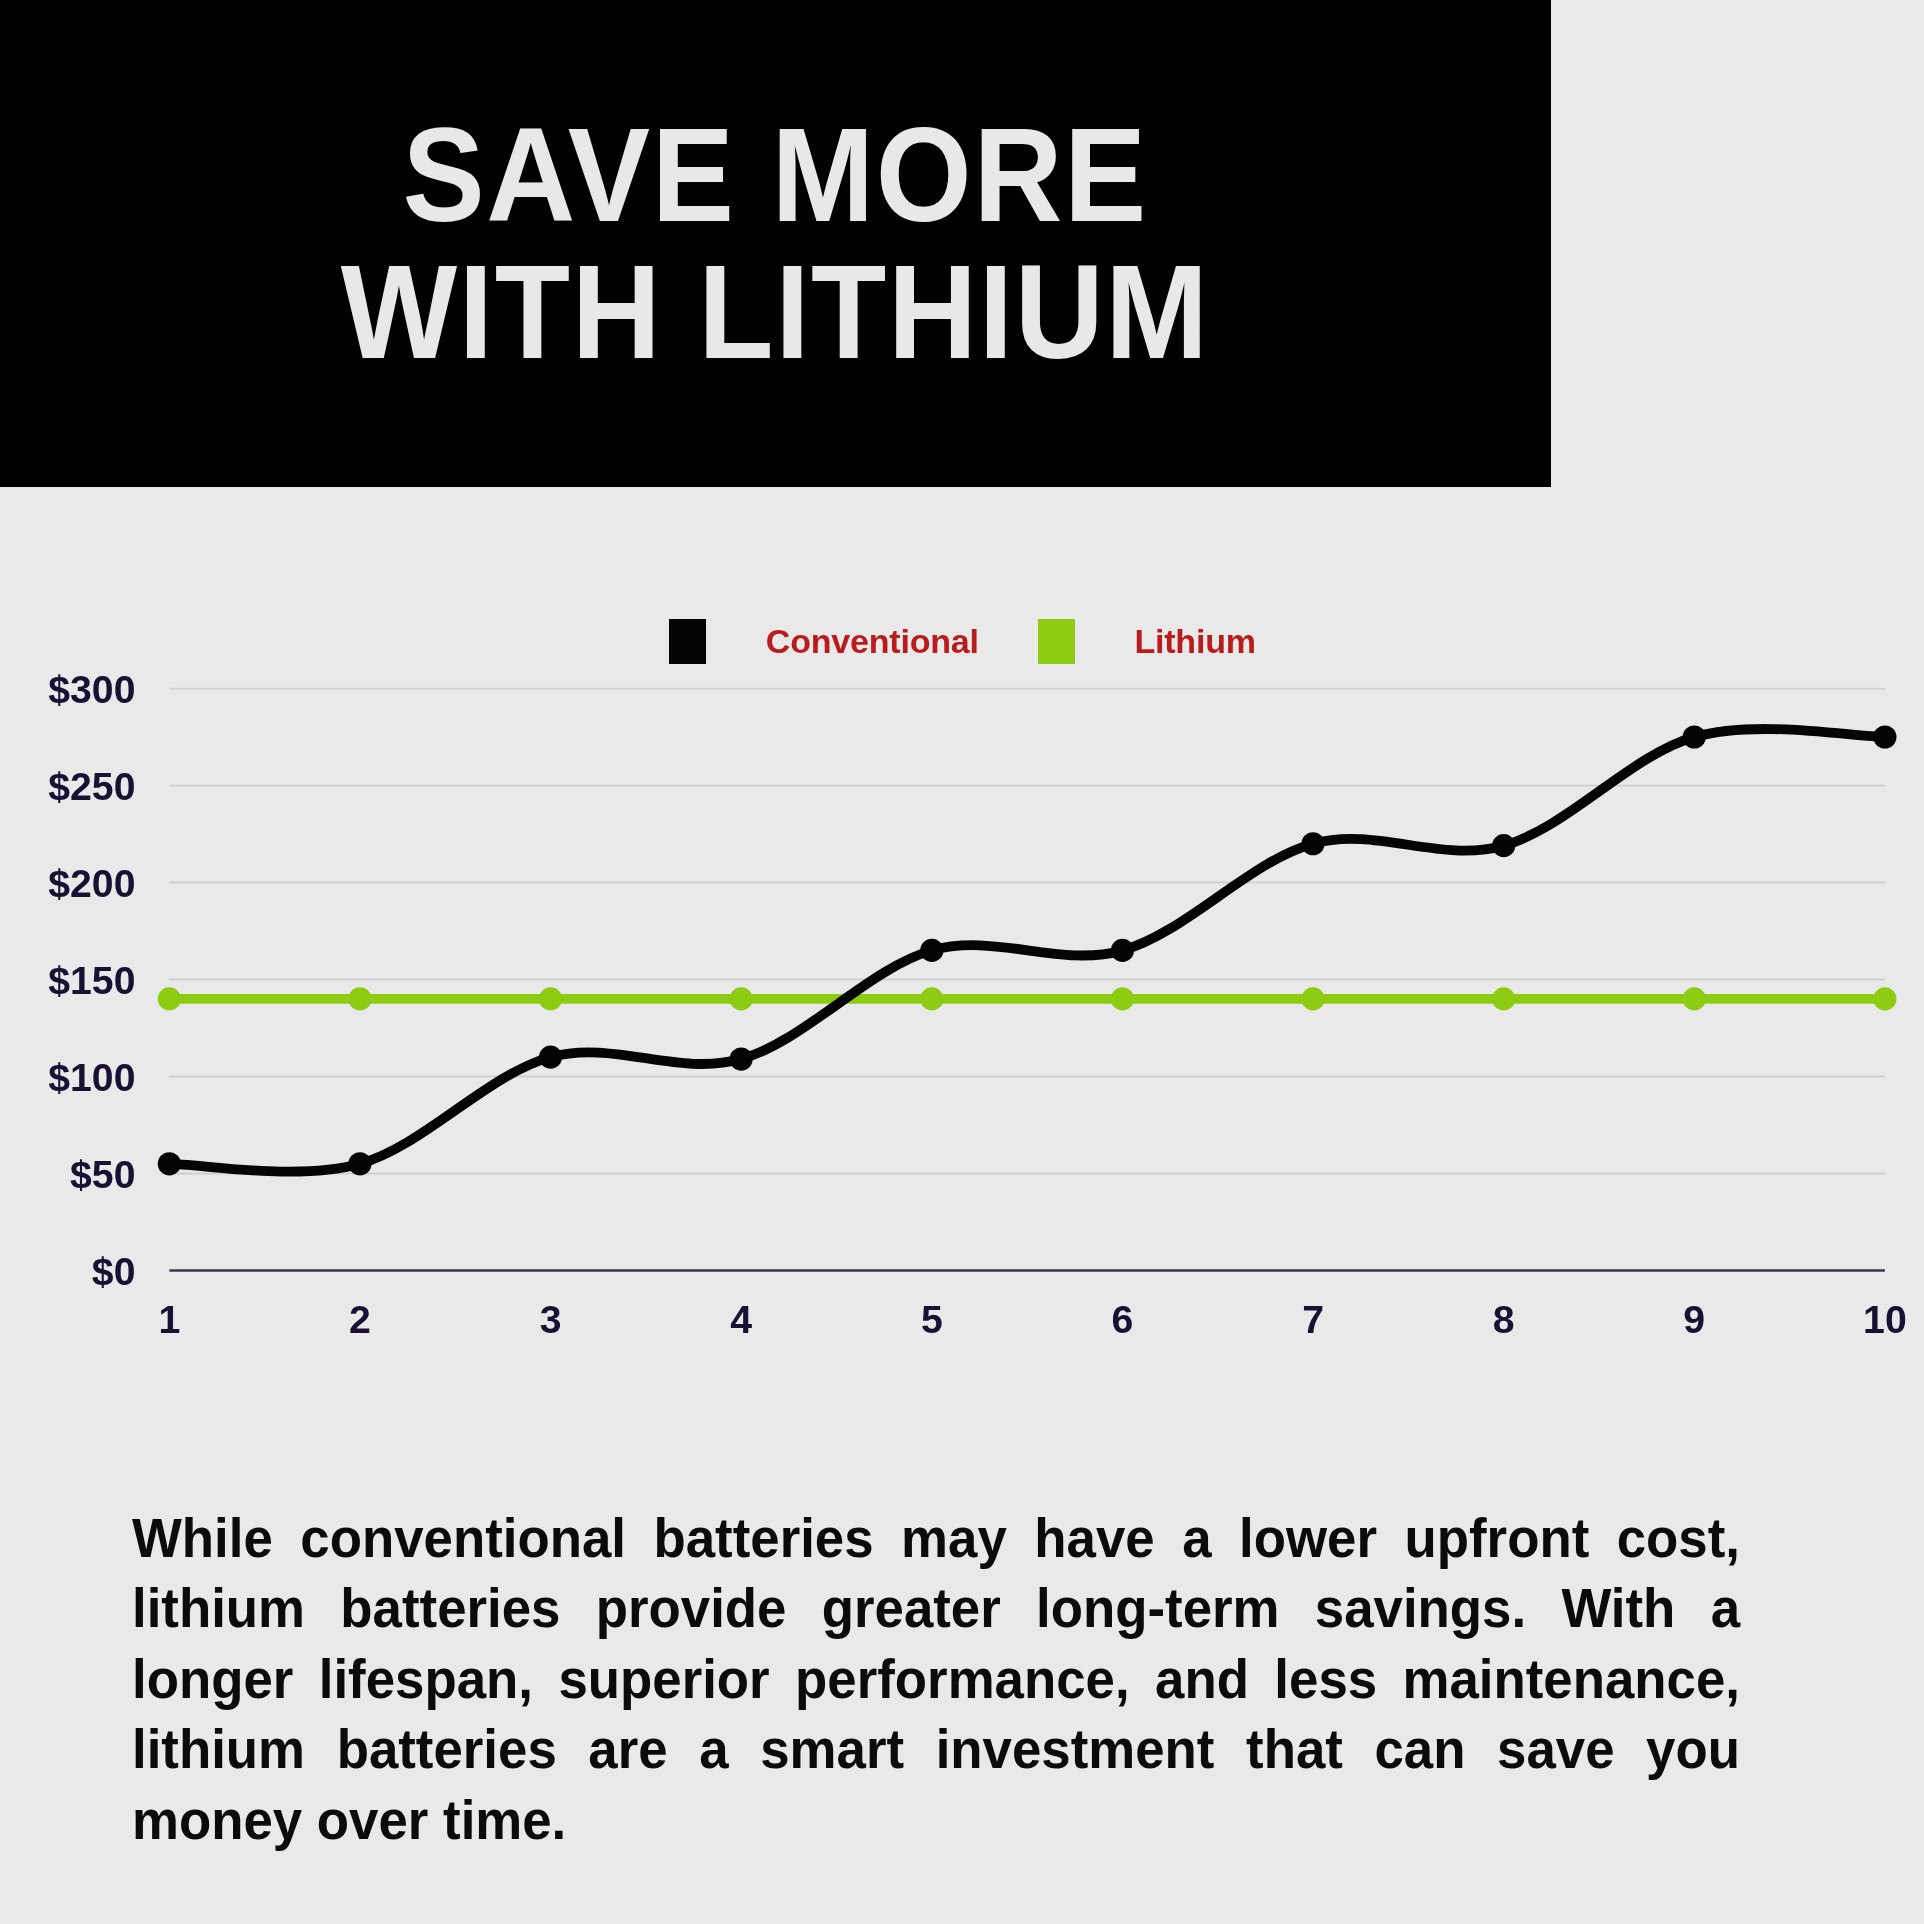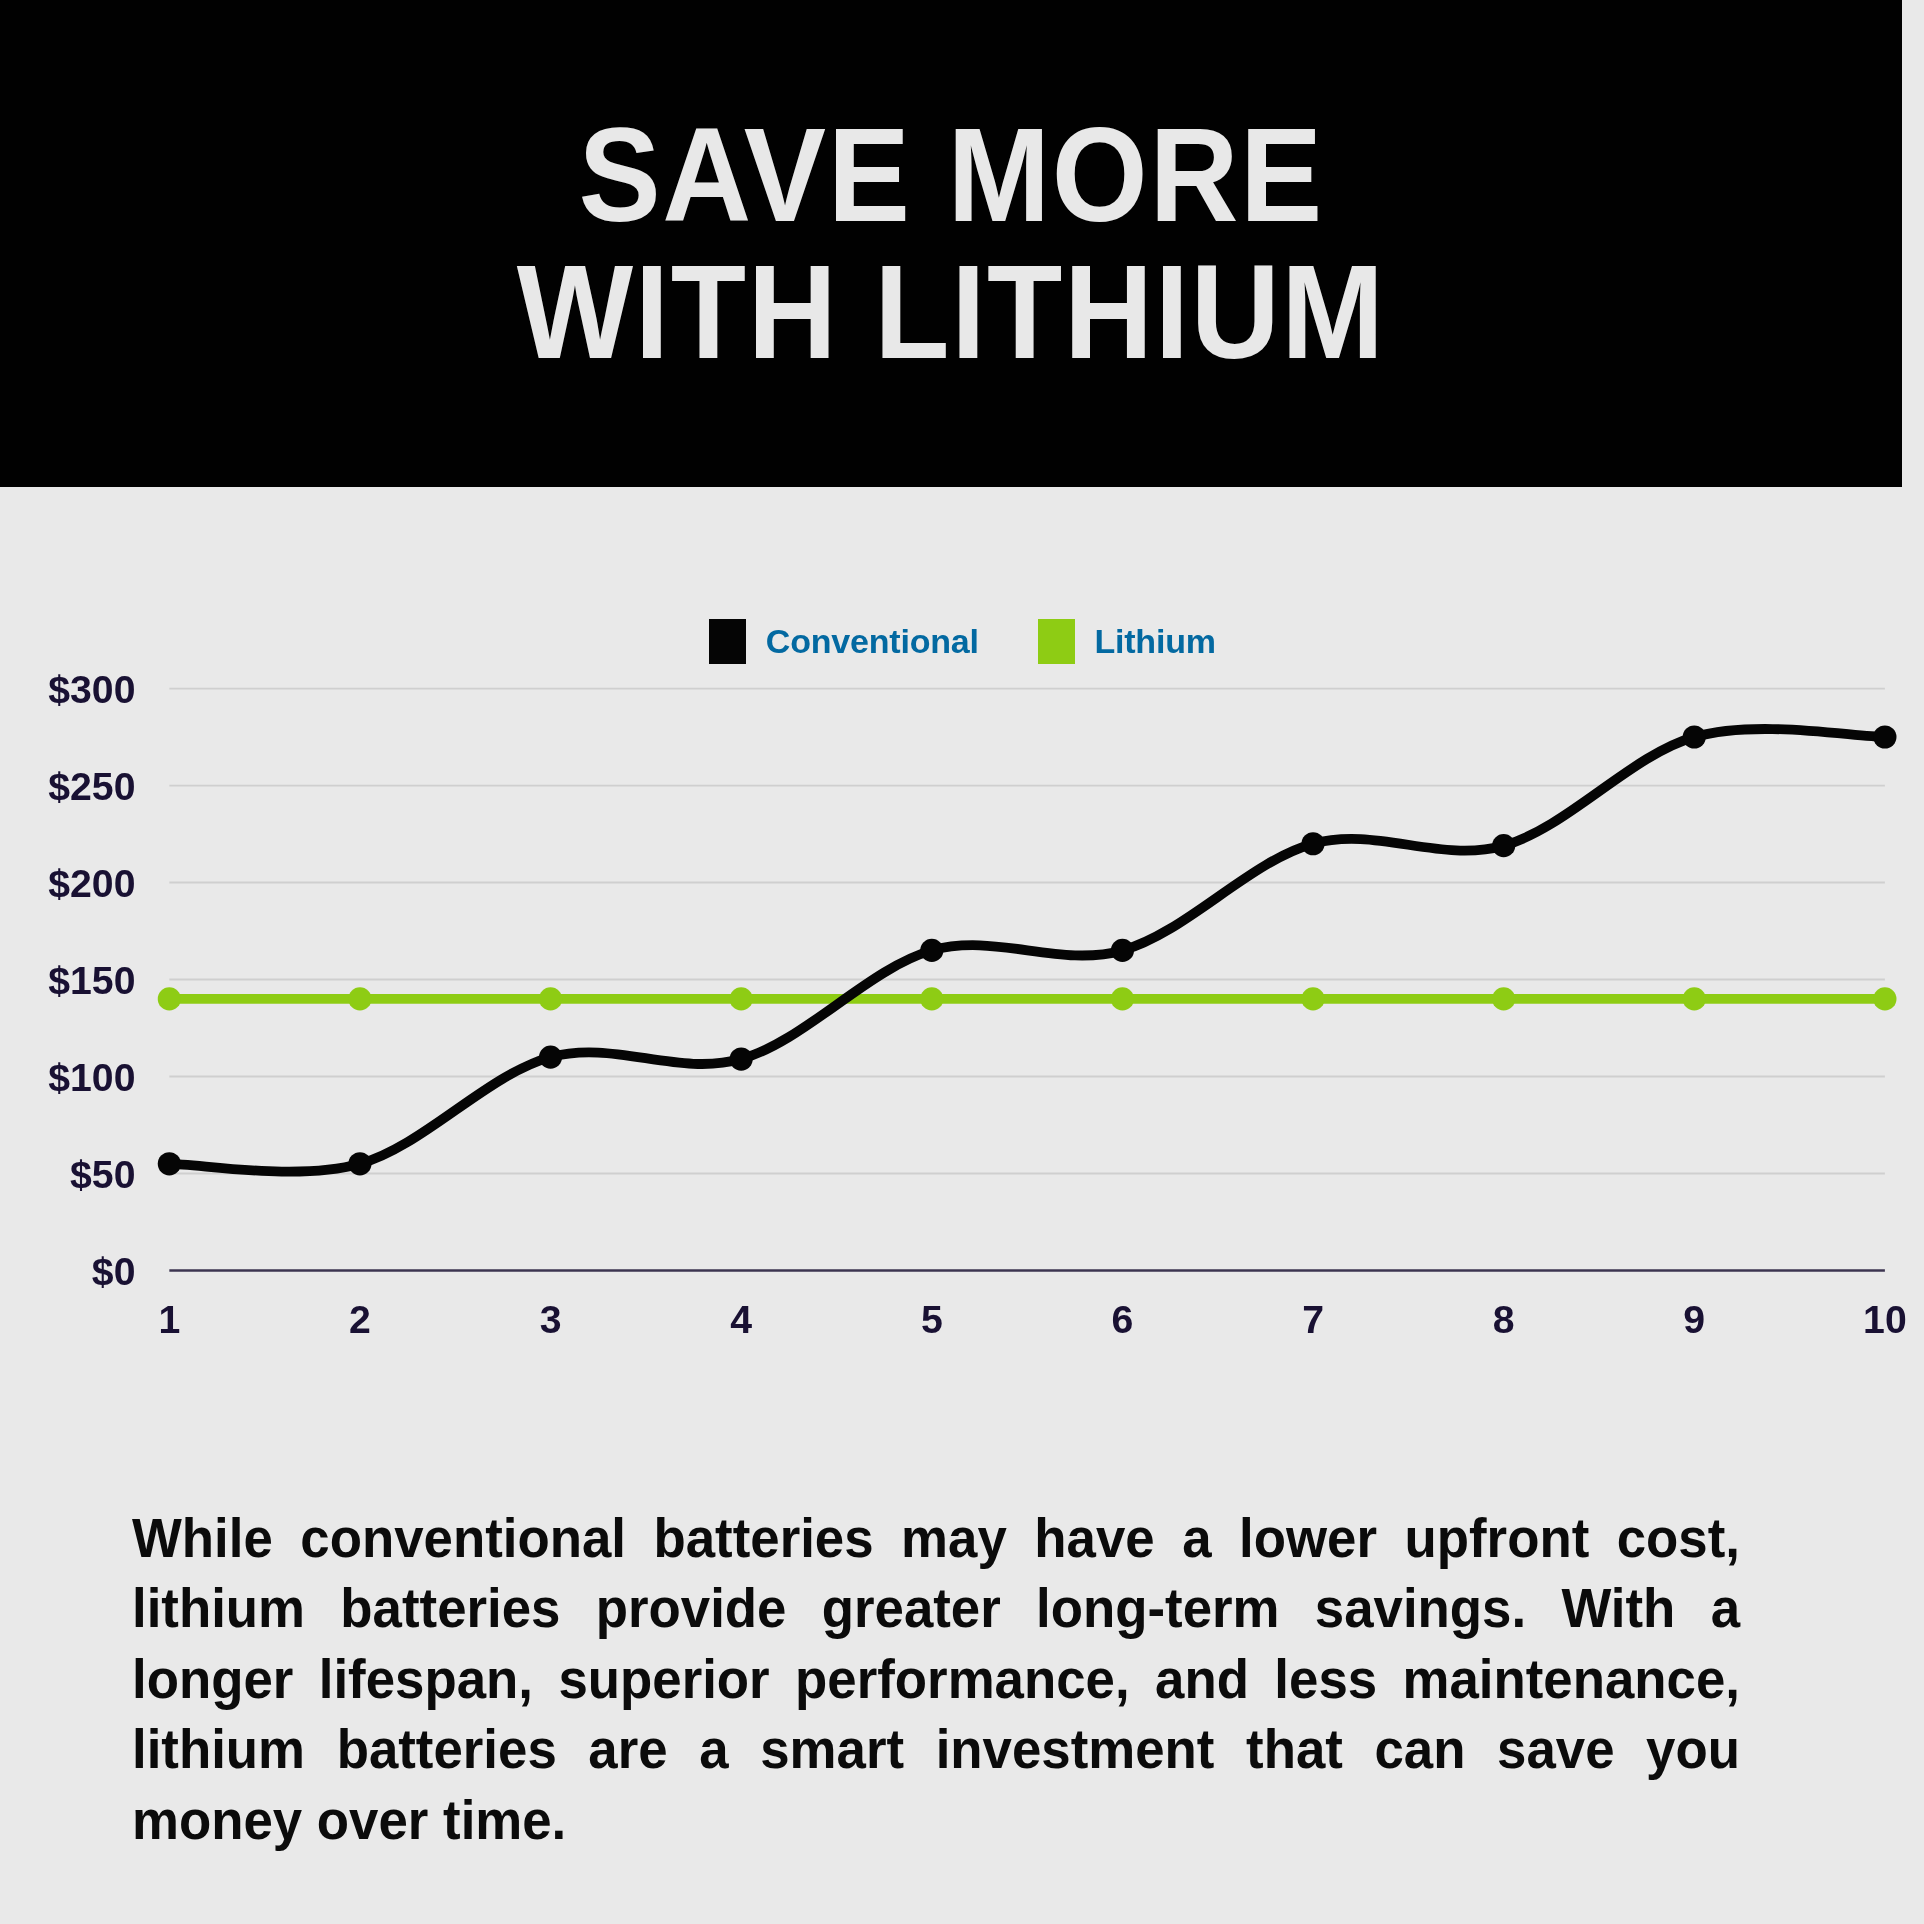--- a/index.html
+++ b/index.html
@@ -12,21 +12,21 @@
     background: #e9e9e9;
     font-family: "Liberation Sans", sans-serif;
     overflow: hidden;
     position: relative;
   }
 
   
   .header-band {
     position: absolute;
     left: 0; top: 0;
-    width: 1902px;
+    width: 1551px;
     height: 487px;
     background: #010101;
     display: flex;
     flex-direction: column;
     align-items: center;
     justify-content: center;
   }
   .title-line {
     color: #e8e8e8;
     font-family: "Liberation Sans Narrow", "Liberation Sans", sans-serif;
@@ -64,25 +64,26 @@
     display: flex;
     align-items: center;
     gap: 19.6px;
   }
   .legend-swatch {
     width: 37px;
     height: 45px;
     display: block;
   }
   .legend-label {
-    color: #0369a1;
+    color: #b91c1c;
     font-size: 34px;
     font-weight: bold;
     letter-spacing: -0.2px;
     white-space: nowrap;
+    margin-left: 40px;
   }
 
   
   .plot-wrap {
     position: absolute;
     left: 0;
     top: 0;
     width: 1925px;
     height: 936px;
   }

